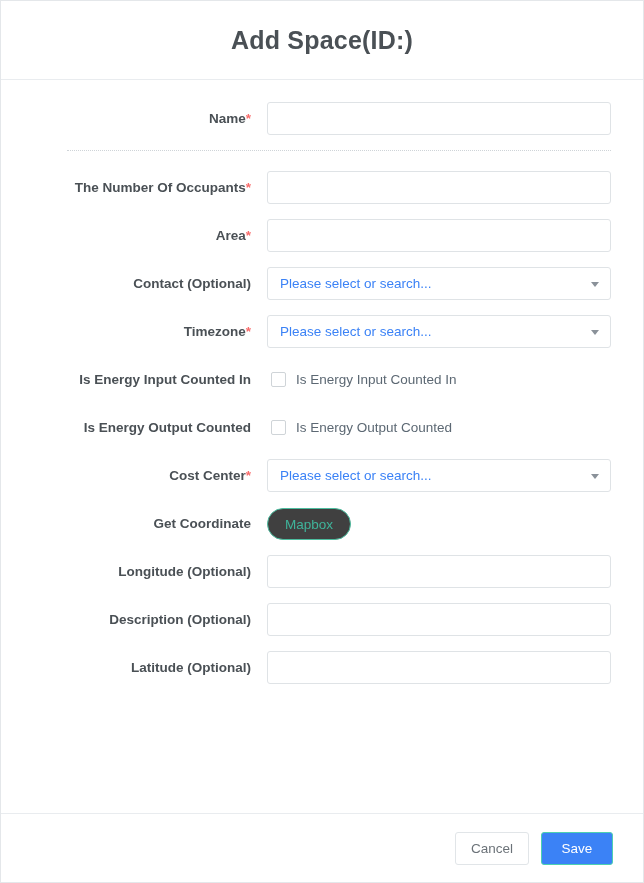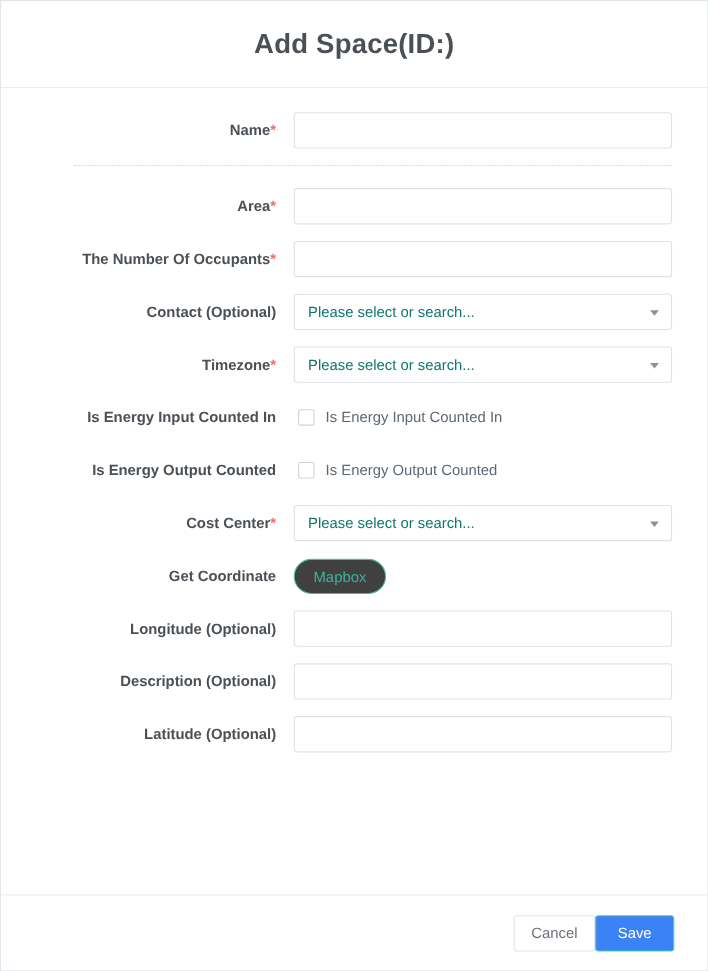--- a/index.html
+++ b/index.html
@@ -88,21 +88,21 @@
     width: 100%;
     height: 33px;
     box-sizing: border-box;
     border: 1px solid #dfe3e6;
     border-radius: 3px;
     background: #ffffff;
     display: flex;
     align-items: center;
     padding: 0 26px 0 12px;
     font-size: 13.5px;
-    color: #0f766e;
+    color: #3b82f6;
     cursor: pointer;
   }
   .caret {
     position: absolute;
     right: 11px;
     top: 50%;
     margin-top: -2px;
     width: 0;
     height: 0;
     border-left: 4.5px solid transparent;
@@ -150,20 +150,21 @@
     margin-top: 1px;
   }
   .dialog-footer {
     flex: 0 0 auto;
     height: 68px;
     border-top: 1px solid #e9ecef;
     display: flex;
     align-items: center;
     justify-content: flex-end;
     padding-right: 30px;
+    gap: 12px;
   }
   .btn {
     height: 33px;
     min-width: 72px;
     border-radius: 3px;
     font-size: 13.5px;
     border: 1px solid transparent;
     cursor: pointer;
     font-family: "Liberation Sans", sans-serif;
     padding: 0 15px;
@@ -193,28 +194,28 @@
     <div class="form-row">
       <div class="form-label"><span>Name</span><span class="req">*</span></div>
       <div class="form-control">
         <input class="text-input" type="text" value="" style="">
       </div>
     </div>
 
     <div class="divider"></div>
 
     <div class="form-row">
+      <div class="form-label"><span>The Number Of Occupants</span><span class="req">*</span></div>
+      <div class="form-control">
+        <input class="text-input" type="text" value="" style="">
+      </div>
+    </div>
+
+    <div class="form-row">
       <div class="form-label"><span>Area</span><span class="req">*</span></div>
-      <div class="form-control">
-        <input class="text-input" type="text" value="" style="">
-      </div>
-    </div>
-
-    <div class="form-row">
-      <div class="form-label"><span>The Number Of Occupants</span><span class="req">*</span></div>
       <div class="form-control">
         <input class="text-input" type="text" value="" style="">
       </div>
     </div>
 
     <div class="form-row">
       <div class="form-label">Contact (Optional)</div>
       <div class="form-control">
         <div class="select-box">
           <span>Please select or search...</span>

